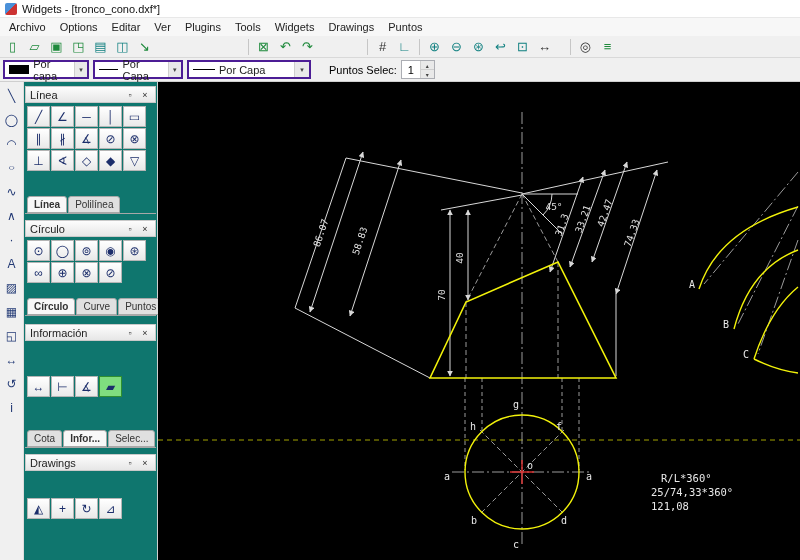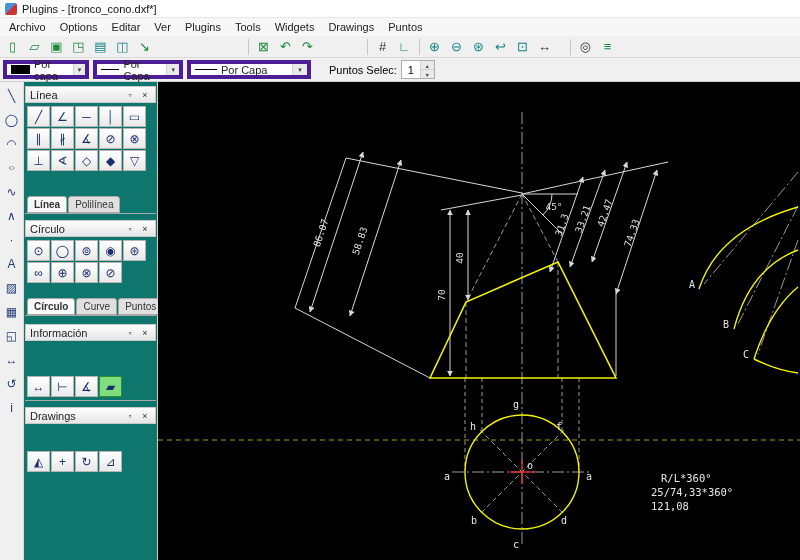--- a/index.html
+++ b/index.html
@@ -7,21 +7,21 @@
   .titlebar { height:18px; background:#ffffff; display:flex; align-items:center; gap:5px; padding:0 5px; font-size:11px; color:#111; border-bottom:1px solid #e8e8e8;}
   .app-icon { width:12px; height:12px; background:linear-gradient(135deg,#4a90d9 50%,#cc3333 50%); border-radius:2px; flex:0 0 auto;}
   .menubar { height:18px; background:#f7f7f7; display:flex; align-items:center; padding-left:2px; font-size:11px; color:#222;}
   .menu-item { padding:8px 7px; cursor:default; }
   .toolbar1 { height:22px; background:#f0f0f0; border-bottom:1px solid #d9d9d9; display:flex; align-items:center; padding-left:2px; gap:1px;}
   .tbtn { width:21px; height:19px; display:flex; align-items:center; justify-content:center; font-size:13px; line-height:1; border:1px solid transparent; background:transparent; cursor:default;}
   .tbtn.g { color:#1f8a3c; } .tbtn.t { color:#0e7f7f; } .tbtn.d { color:#333; }
   .sep { width:1px; height:16px; background:#c6c6c6; margin:0 3px;}
   .gap-lg { width:88px;} .gap-md { width:44px;} .gap-sm { width:10px;}
   .toolbar2 { height:24px; background:#f0f0f0; border-bottom:1px solid #cfcfcf; display:flex; align-items:center; padding-left:3px; gap:4px; font-size:11px;}
-  .combo { height:19px; border:4px solid #4c1d95; background:#fff; display:flex; align-items:center; padding-left:4px; gap:4px; color:#222;}
+  .combo { height:19px; border:2px solid #4c1d95; background:#fff; display:flex; align-items:center; padding-left:4px; gap:4px; color:#222;}
   .combo .swatch { width:24px; height:9px; background:#000;}
   .combo .linesample { width:22px; height:1px; background:#000;}
   .combo .arrow { margin-left:auto; width:15px; height:100%; background:#e9e9e9; border-left:1px solid #cfcfcf; display:flex; align-items:center; justify-content:center; font-size:7px; color:#444;}
   .combo.c1{width:86px;} .combo.c2{width:90px;} .combo.c3{width:124px;}
   .spinner { display:flex; height:19px; border:1px solid #abadb3; background:#fff;}
   .spin-value { width:18px; display:flex; align-items:center; justify-content:center; font-size:11px;}
   .spin-btns { width:14px; display:flex; flex-direction:column; border-left:1px solid #cfcfcf;}
   .spin-btn { flex:1; display:flex; align-items:center; justify-content:center; font-size:6px; background:#e9e9e9; color:#444;}
   .spin-btn:first-child{ border-bottom:1px solid #cfcfcf;}
   .main { height:478px; display:flex; }
@@ -41,21 +41,21 @@
   .tab-underline { height:1px; background:#a8a8a8; margin:0 1px;}
   .canvas { flex:1; position:relative; background:#000;}
   .canvas svg { position:absolute; left:0; top:0;}
   text { font-family:"DejaVu Sans Mono","Liberation Mono",monospace; }
 </style>
 </head>
 <body>
 
 <div class="titlebar">
   <div class="app-icon"></div>
-  <span>Plugins - [tronco_cono.dxf*]</span>
+  <span>Widgets - [tronco_cono.dxf*]</span>
 </div>
 
 <div class="menubar">
   <span class="menu-item">Archivo</span>
   <span class="menu-item">Options</span>
   <span class="menu-item">Editar</span>
   <span class="menu-item">Ver</span>
   <span class="menu-item">Plugins</span>
   <span class="menu-item">Tools</span>
   <span class="menu-item">Widgets</span>
@@ -201,20 +201,25 @@
       <span class="spring"></span>
       <span class="ph-btn">▫</span>
       <span class="ph-btn">×</span>
     </div>
     <div class="tool-grid" style="margin-top:32px;">
       <button class="tool">↔</button>
       <button class="tool">⊢</button>
       <button class="tool">∡</button>
       <button class="tool selected">▰</button>
     </div>
+    <div class="tabbar" style="margin-top:30px;">
+      <span class="tab">Cota</span>
+      <span class="tab active">Infor...</span>
+      <span class="tab">Selec...</span>
+    </div>
     <div class="tab-underline"></div>
 
     <div class="panel-header" style="margin-top:6px;">
       <span>Drawings</span>
       <span class="spring"></span>
       <span class="ph-btn">▫</span>
       <span class="ph-btn">×</span>
     </div>
     <div class="tool-grid" style="margin-top:24px;">
       <button class="tool">◭</button>

